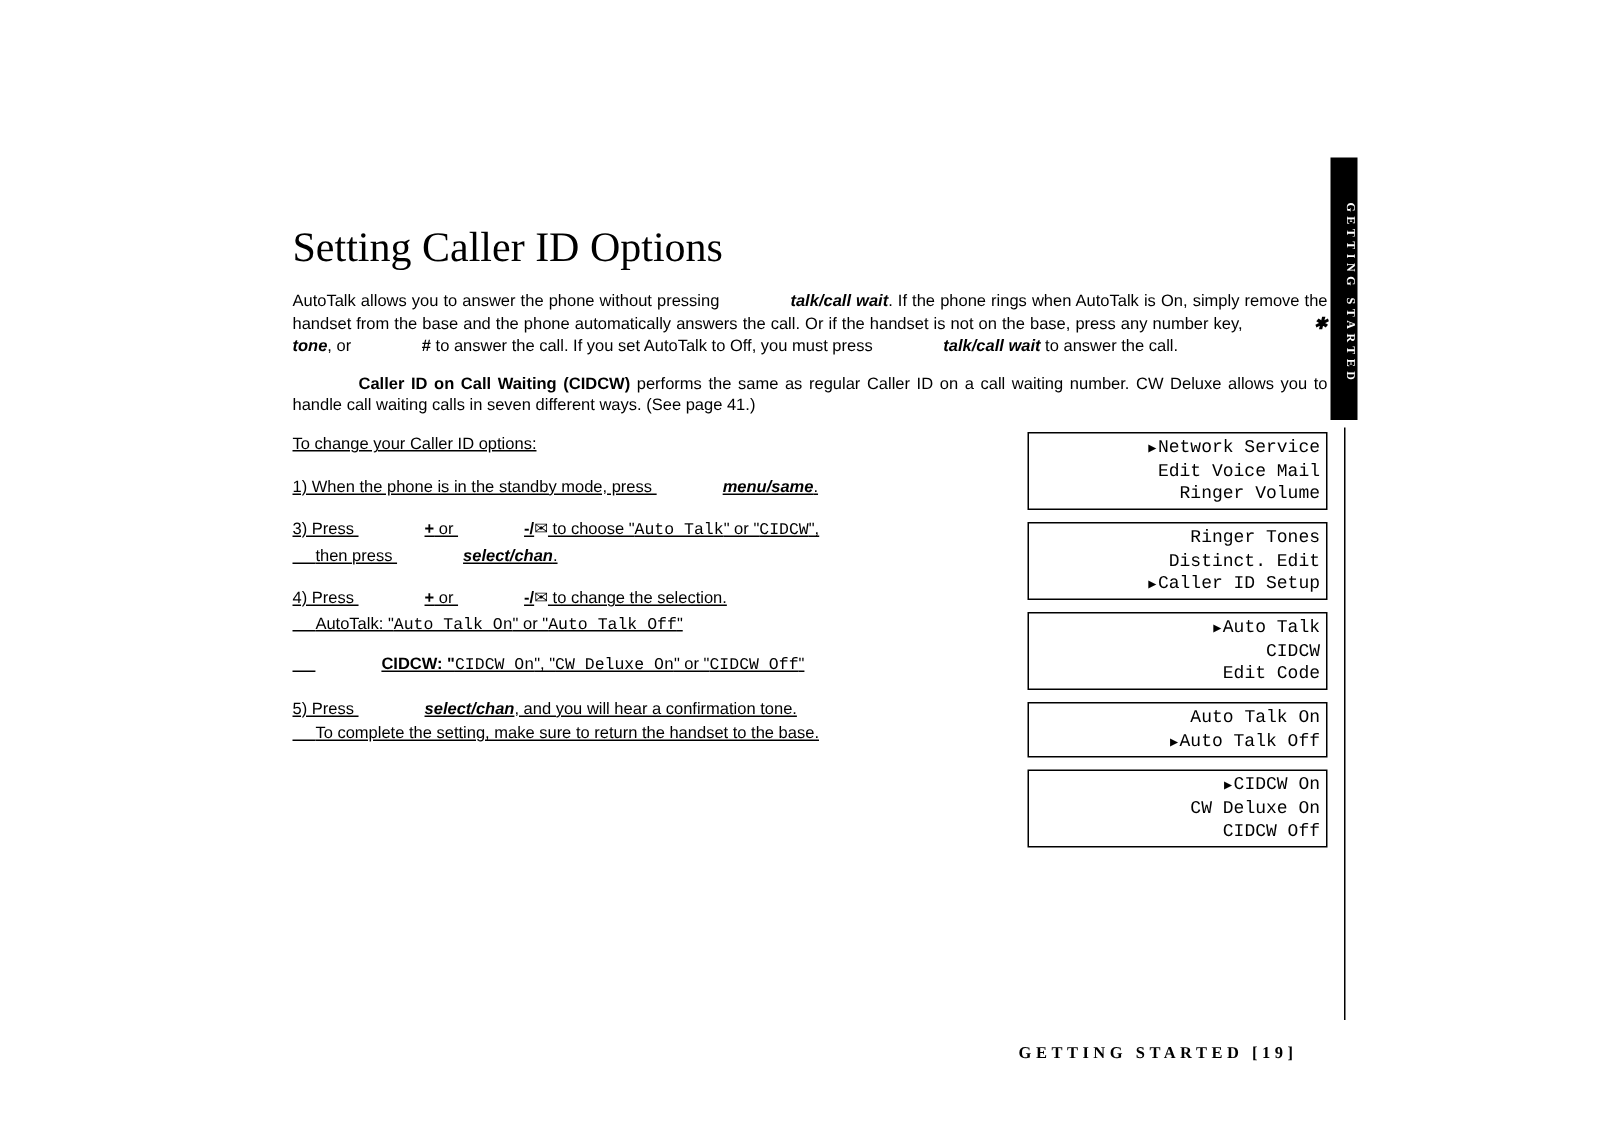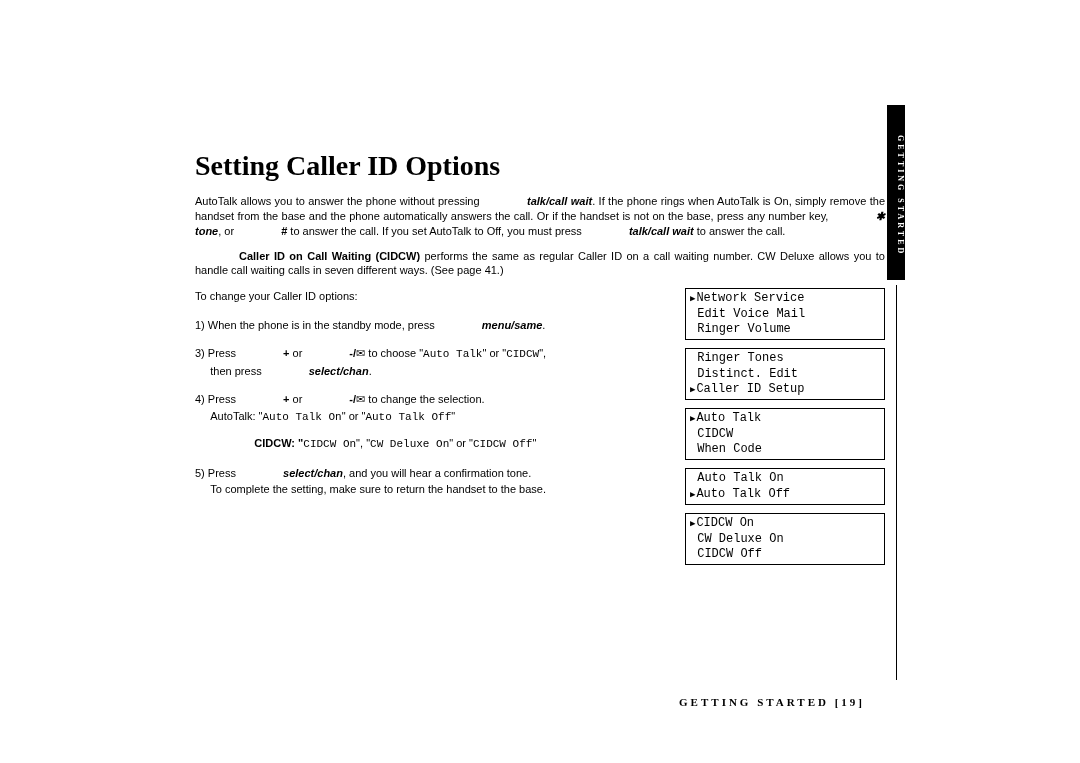--- a/index.html
+++ b/index.html
@@ -14,21 +14,21 @@
   }
   .page {
     position: absolute;
     left: 195px;
     top: 150px;
     width: 690px;
   }
   .title {
     font-family: "Times New Roman", Times, serif;
     font-size: 28px;
-    font-weight: 700;
+    font-weight: 400;
     margin-bottom: 12px;
   }
   .para {
     font-size: 11px;
     line-height: 1.35;
     margin-bottom: 10px;
     text-align: justify;
   }
   .bold { font-weight: bold; padding-left: 44px; }
   .ital { font-style: italic; }
@@ -38,39 +38,41 @@
   }
   .steps-wrap {
     display: flex;
     gap: 20px;
     align-items: flex-start;
   }
   .steps {
     flex: 1;
     font-size: 11px;
     line-height: 1.5;
+    text-decoration: underline;
   }
   .step {
     margin-bottom: 12px;
   }
   .lcd-stack {
     width: 200px;
     font-family: "Courier New", Courier, monospace;
     font-size: 12px;
     line-height: 1.28;
   }
   .lcd-box {
     border: 1px solid #000;
     padding: 2px 4px;
     margin-bottom: 8px;
     white-space: pre;
     background: #fff;
   }
   .lcd-row {
     display: block;
+    text-align: right;
   }
   .ptr::before {
     content: "▶";
     font-size: 9px;
     margin-right: 1px;
     color: #000;
   }
   .envelope {
     font-size: 11px;
     display: inline-block;
@@ -156,21 +158,21 @@
         <span>5)  Press </span><span class="bold ital">select/chan</span><span>, and you will hear a confirmation tone.</span><br>
         &nbsp;&nbsp;&nbsp;&nbsp;&nbsp;<span>To complete the setting, make sure to return the handset to the base.</span>
       </div>
     </div>
 
     <div class="lcd-stack">
       <div class="lcd-box"><span class="lcd-row ptr">Network Service</span><span class="lcd-row">&nbsp;<span>Edit Voice Mail</span></span><span class="lcd-row">&nbsp;<span>Ringer Volume</span></span></div>
 
       <div class="lcd-box"><span class="lcd-row">&nbsp;<span>Ringer Tones</span></span><span class="lcd-row">&nbsp;<span>Distinct. Edit</span></span><span class="lcd-row ptr">Caller ID Setup</span></div>
 
-      <div class="lcd-box"><span class="lcd-row ptr">Auto Talk</span><span class="lcd-row">&nbsp;<span>CIDCW</span></span><span class="lcd-row">&nbsp;<span>When Code</span></span></div>
+      <div class="lcd-box"><span class="lcd-row ptr">Auto Talk</span><span class="lcd-row">&nbsp;<span>CIDCW</span></span><span class="lcd-row">&nbsp;<span>Edit Code</span></span></div>
 
       <div class="lcd-box"><span class="lcd-row">&nbsp;<span>Auto Talk On</span></span><span class="lcd-row ptr">Auto Talk Off</span></div>
 
       <div class="lcd-box"><span class="lcd-row ptr">CIDCW On</span><span class="lcd-row">&nbsp;<span>CW Deluxe On</span></span><span class="lcd-row">&nbsp;<span>CIDCW Off</span></span></div>
     </div>
   </div>
 </div>
 
 <div class="footer">GETTING STARTED  [19]</div>
 

